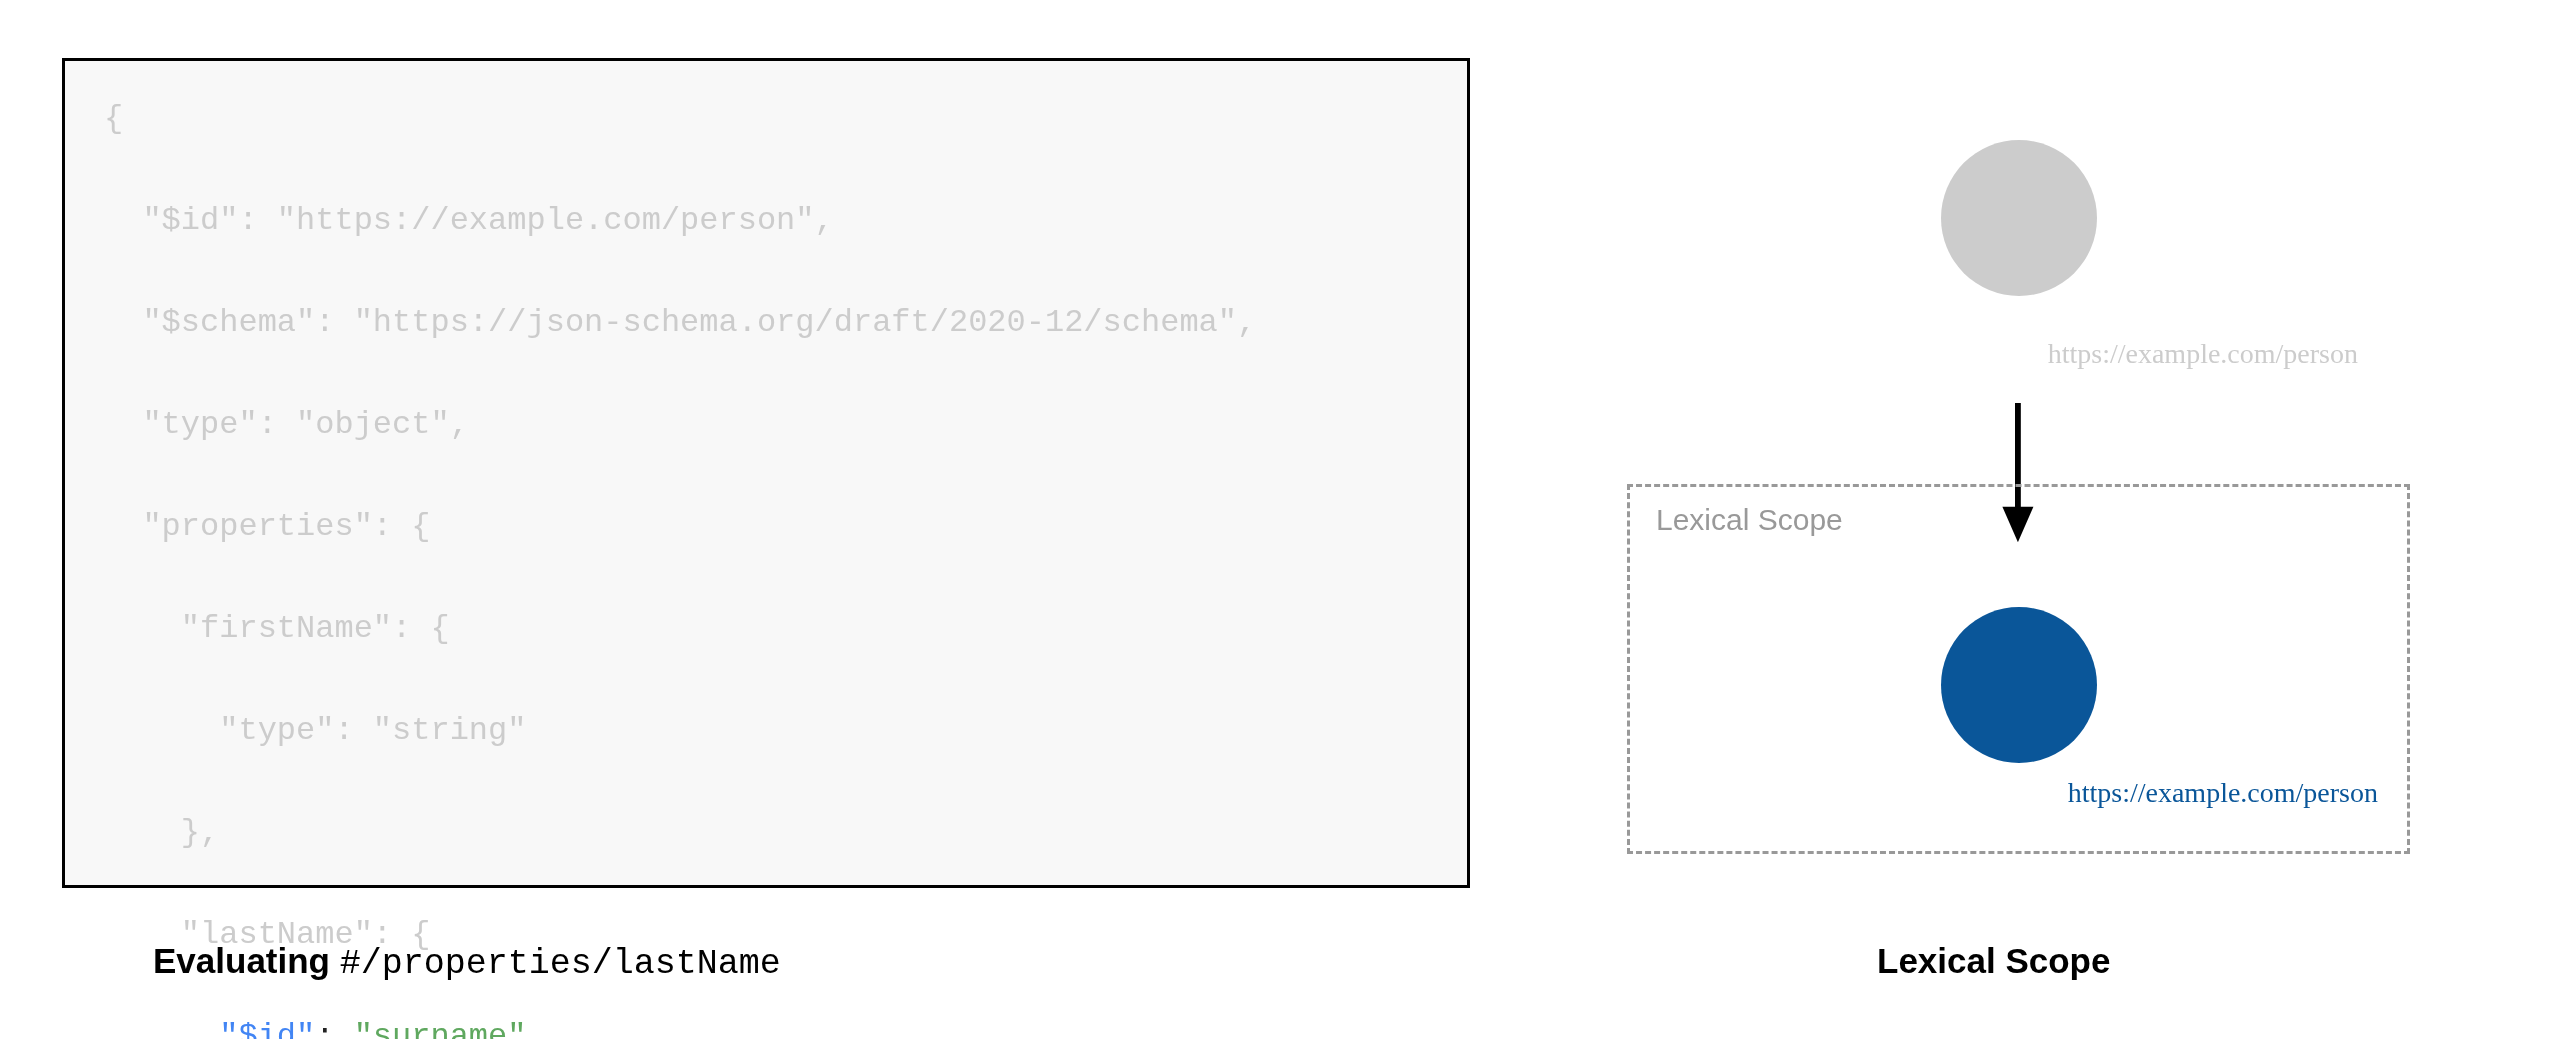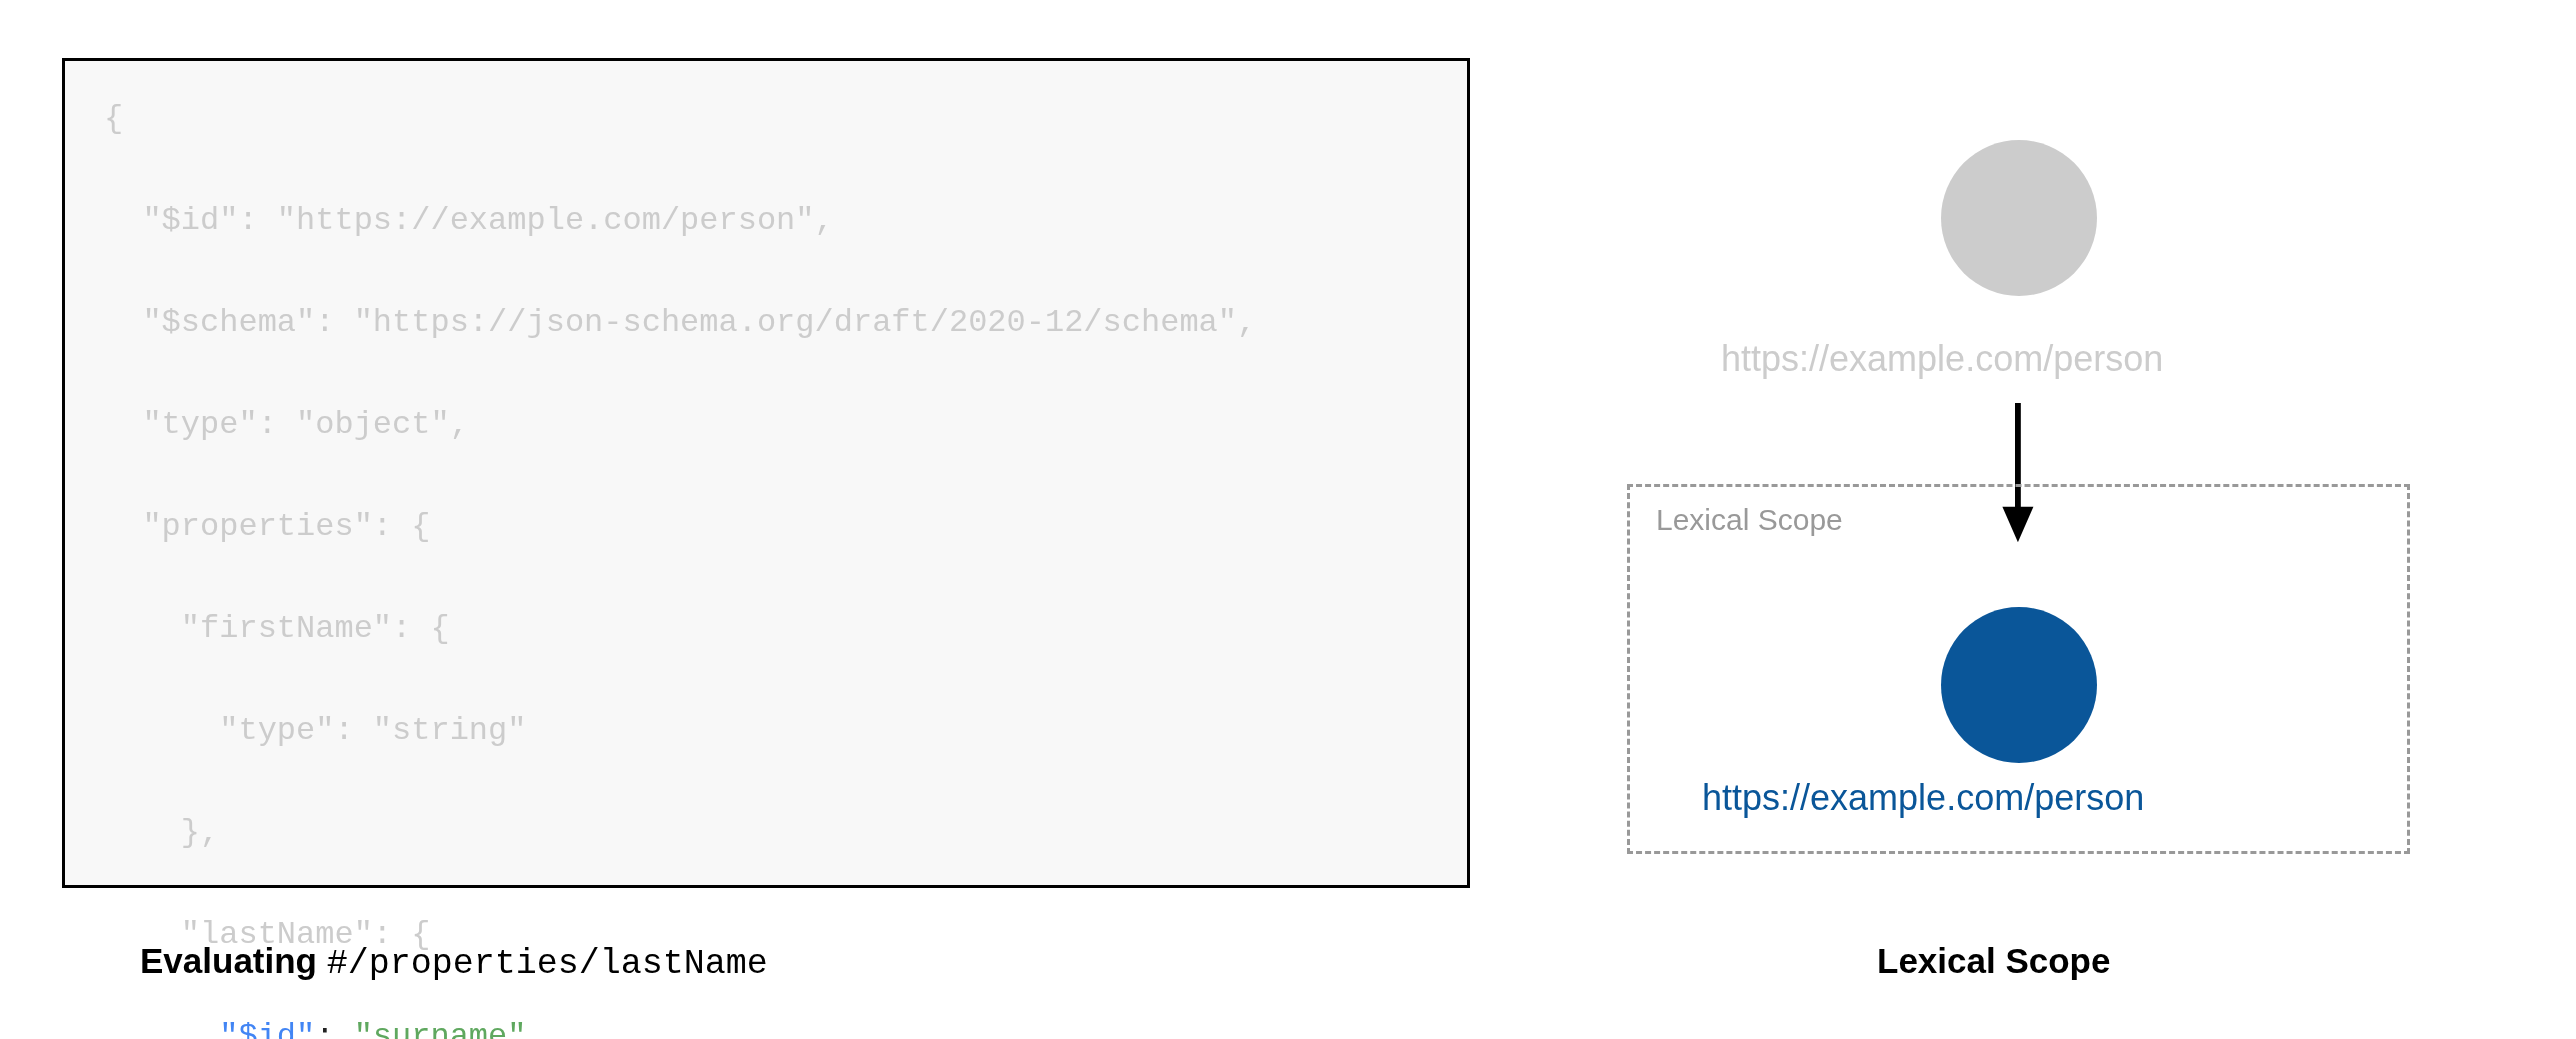--- a/index.html
+++ b/index.html
@@ -43,21 +43,21 @@
   .tok-val   { color: #5fa85f; }
   .tok-punct { color: #222222; }
 
   
   .caption {
     position: absolute;
     font-size: 35px;
     color: #000000;
     white-space: nowrap;
   }
-  #caption-left  { left: 140px;  top: 941px; text-align: right; }
+  #caption-left  { left: 153px;  top: 941px; text-align: right; }
   #caption-right { left: 1877px; top: 941px; }
   .cap-bold {
     font-family: "Liberation Sans", sans-serif;
     font-weight: bold;
   }
   .cap-mono {
     font-family: "Liberation Mono", "DejaVu Sans Mono", monospace;
     font-weight: normal;
   }
 
@@ -68,24 +68,24 @@
     position: absolute;
     width: 156px;
     height: 156px;
     border-radius: 50%;
   }
   #outer-node    { left: 1941px; top: 140px;  background: #cccccc; }
   #inner-node    { left: 1941px; top: 607px;  background: #0a5699; }
 
   .node-label {
     position: absolute;
-    font-family: Liberation Sans, sans-serif;
-    font-size: 36px;
+    font-family: Liberation Serif, serif;
+    font-size: 28px;
     white-space: nowrap;
-    text-align: left;
+    text-align: right;
   }
   #outer-label {
     left: 1721px; top: 338px; width: 637px;
     color: #cccccc;
   }
   #inner-label {
     left: 1702px; top: 777px; width: 676px;
     color: #0a5699;
   }
 

